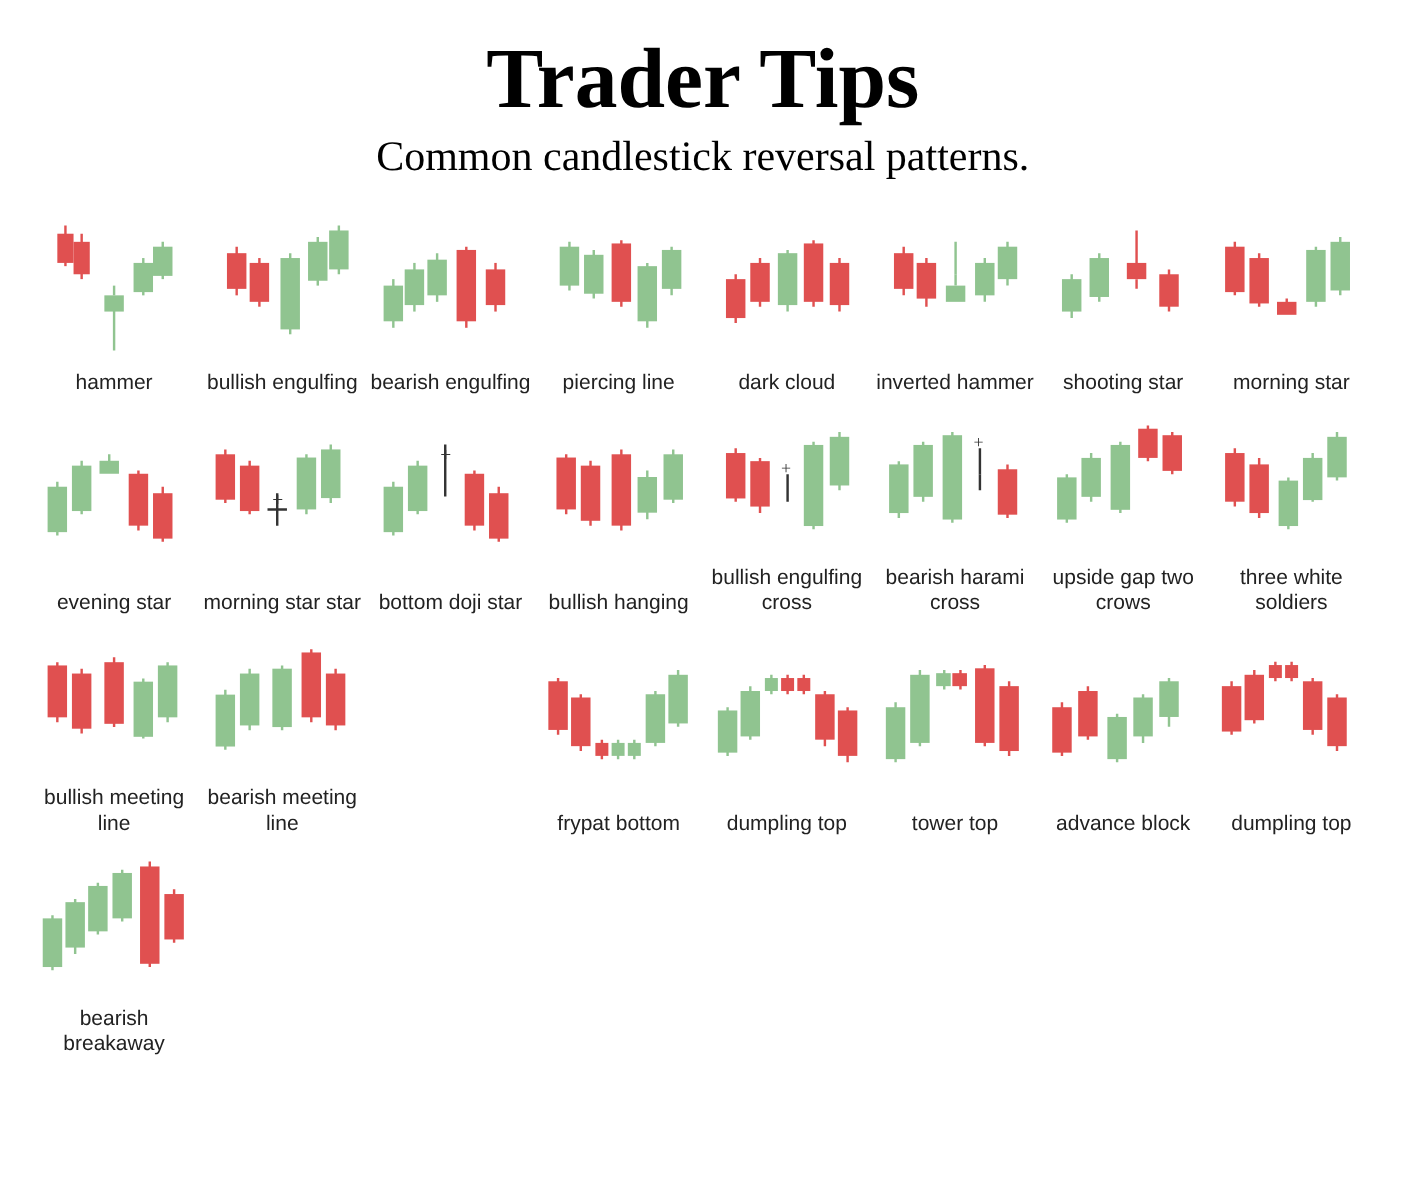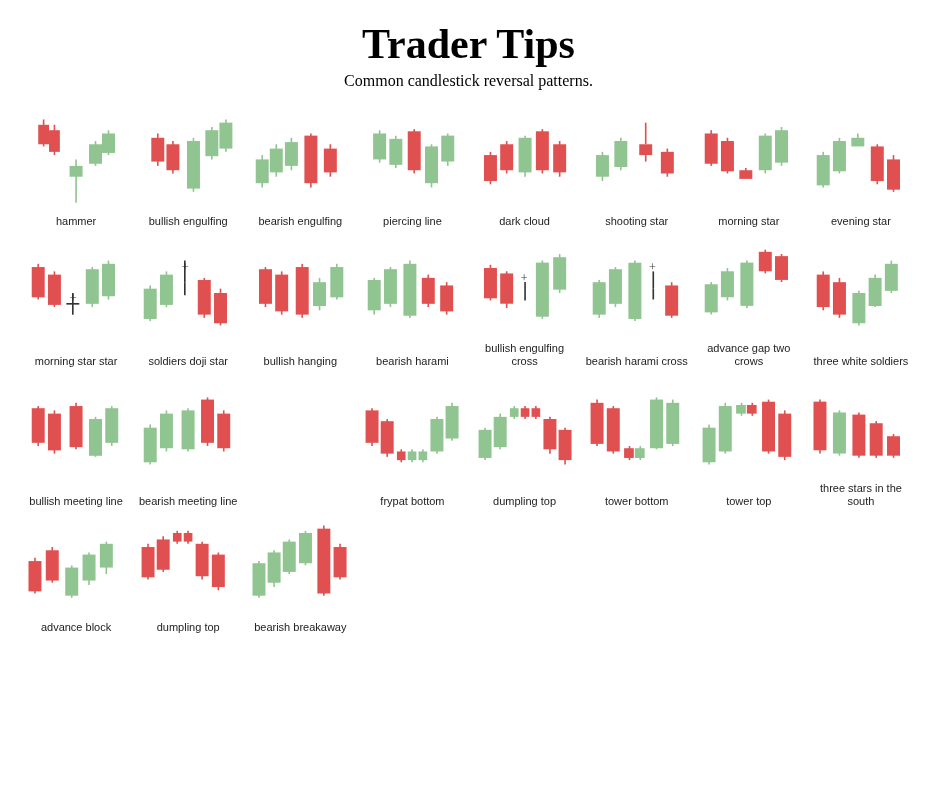--- a/index.html
+++ b/index.html
@@ -5,44 +5,44 @@
     * { margin: 0; padding: 0; box-sizing: border-box; }
     body {
       background: #fff;
       font-family: Georgia, 'Times New Roman', serif;
       width: 937px;
       min-height: 788px;
       padding: 20px;
     }
     .page-title {
       text-align: center;
-      font-size: 42px;
+      font-size: 57px;
       font-weight: bold;
       margin-bottom: 4px;
       font-family: Georgia, serif;
     }
     .page-subtitle {
       text-align: center;
-      font-size: 16px;
+      font-size: 28px;
       margin-bottom: 20px;
       font-family: Georgia, serif;
     }
     .patterns-grid {
       display: grid;
       grid-template-columns: repeat(8, 1fr);
       gap: 4px 0px;
     }
     .pattern-cell {
       display: flex;
       flex-direction: column;
       align-items: center;
       padding: 4px 2px;
     }
     .pattern-label {
-      font-size: 11px;
+      font-size: 14px;
       text-align: center;
       margin-top: 4px;
       font-family: Arial, sans-serif;
       color: #222;
       line-height: 1.2;
     }
     svg.candles {
       width: 100%;
       height: 100%;
     }
@@ -143,20 +143,38 @@
       <rect x="44" y="22" width="12" height="32" fill="#90c490"></rect>
 
       <line x1="66" y1="14" x2="66" y2="55" stroke="#e05050" stroke-width="1.5"></line>
       <rect x="60" y="16" width="12" height="36" fill="#e05050"></rect>
       <line x1="82" y1="25" x2="82" y2="58" stroke="#e05050" stroke-width="1.5"></line>
       <rect x="76" y="28" width="12" height="26" fill="#e05050"></rect>
     </svg>
     <span class="pattern-label">dark cloud</span>
   </div>
 
+  <div class="pattern-cell">
+    <svg class="candles" viewBox="0 0 100 90">
+      <line x1="18" y1="18" x2="18" y2="48" stroke="#e05050" stroke-width="1.5"></line>
+      <rect x="12" y="22" width="12" height="22" fill="#e05050"></rect>
+      <line x1="32" y1="25" x2="32" y2="55" stroke="#e05050" stroke-width="1.5"></line>
+      <rect x="26" y="28" width="12" height="22" fill="#e05050"></rect>
+
+      <line x1="50" y1="35" x2="50" y2="42" stroke="#90c490" stroke-width="1.5"></line>
+      <rect x="44" y="42" width="12" height="10" fill="#90c490"></rect>
+      <line x1="50" y1="15" x2="50" y2="35" stroke="#90c490" stroke-width="1.5"></line>
+
+      <line x1="68" y1="25" x2="68" y2="52" stroke="#90c490" stroke-width="1.5"></line>
+      <rect x="62" y="28" width="12" height="20" fill="#90c490"></rect>
+      <line x1="82" y1="15" x2="82" y2="42" stroke="#90c490" stroke-width="1.5"></line>
+      <rect x="76" y="18" width="12" height="20" fill="#90c490"></rect>
+    </svg>
+    <span class="pattern-label">inverted hammer</span>
+  </div>
 
   <div class="pattern-cell">
     <svg class="candles" viewBox="0 0 100 90">
       <line x1="18" y1="35" x2="18" y2="62" stroke="#90c490" stroke-width="1.5"></line>
       <rect x="12" y="38" width="12" height="20" fill="#90c490"></rect>
       <line x1="35" y1="22" x2="35" y2="52" stroke="#90c490" stroke-width="1.5"></line>
       <rect x="29" y="25" width="12" height="24" fill="#90c490"></rect>
 
       <line x1="58" y1="8" x2="58" y2="28" stroke="#e05050" stroke-width="1.5"></line>
       <rect x="52" y="28" width="12" height="10" fill="#e05050"></rect>
@@ -232,58 +250,41 @@
 
       <line x1="47" y1="12" x2="47" y2="32" stroke="#333" stroke-width="1.5"></line>
       <text x="44" y="22" font-size="12" fill="#333">+</text>
       <line x1="47" y1="32" x2="47" y2="44" stroke="#333" stroke-width="1.5"></line>
 
       <line x1="65" y1="28" x2="65" y2="65" stroke="#e05050" stroke-width="1.5"></line>
       <rect x="59" y="30" width="12" height="32" fill="#e05050"></rect>
       <line x1="80" y1="38" x2="80" y2="72" stroke="#e05050" stroke-width="1.5"></line>
       <rect x="74" y="42" width="12" height="28" fill="#e05050"></rect>
     </svg>
-    <span class="pattern-label">soldiers doji star</span>
+    <span class="pattern-label">bottom doji star</span>
   </div>
 
   <div class="pattern-cell">
     <svg class="candles" viewBox="0 0 100 90">
       <line x1="18" y1="18" x2="18" y2="55" stroke="#e05050" stroke-width="1.5"></line>
       <rect x="12" y="20" width="12" height="32" fill="#e05050"></rect>
       <line x1="33" y1="22" x2="33" y2="62" stroke="#e05050" stroke-width="1.5"></line>
       <rect x="27" y="25" width="12" height="34" fill="#e05050"></rect>
 
       <line x1="52" y1="15" x2="52" y2="65" stroke="#e05050" stroke-width="1.5"></line>
       <rect x="46" y="18" width="12" height="44" fill="#e05050"></rect>
       <line x1="68" y1="28" x2="68" y2="58" stroke="#90c490" stroke-width="1.5"></line>
       <rect x="62" y="32" width="12" height="22" fill="#90c490"></rect>
 
       <line x1="84" y1="15" x2="84" y2="48" stroke="#90c490" stroke-width="1.5"></line>
       <rect x="78" y="18" width="12" height="28" fill="#90c490"></rect>
     </svg>
     <span class="pattern-label">bullish hanging</span>
   </div>
 
-  <div class="pattern-cell">
-    <svg class="candles" viewBox="0 0 100 90">
-      <line x1="15" y1="28" x2="15" y2="62" stroke="#90c490" stroke-width="1.5"></line>
-      <rect x="9" y="30" width="12" height="28" fill="#90c490"></rect>
-      <line x1="30" y1="18" x2="30" y2="55" stroke="#90c490" stroke-width="1.5"></line>
-      <rect x="24" y="20" width="12" height="32" fill="#90c490"></rect>
-
-      <line x1="48" y1="12" x2="48" y2="65" stroke="#90c490" stroke-width="1.5"></line>
-      <rect x="42" y="15" width="12" height="48" fill="#90c490"></rect>
-      <line x1="65" y1="25" x2="65" y2="55" stroke="#e05050" stroke-width="1.5"></line>
-      <rect x="59" y="28" width="12" height="24" fill="#e05050"></rect>
-
-      <line x1="82" y1="32" x2="82" y2="62" stroke="#e05050" stroke-width="1.5"></line>
-      <rect x="76" y="35" width="12" height="24" fill="#e05050"></rect>
-    </svg>
-    <span class="pattern-label">bearish harami</span>
-  </div>
 
   <div class="pattern-cell">
     <svg class="candles" viewBox="0 0 100 90">
       <line x1="18" y1="22" x2="18" y2="55" stroke="#e05050" stroke-width="1.5"></line>
       <rect x="12" y="25" width="12" height="28" fill="#e05050"></rect>
       <line x1="33" y1="28" x2="33" y2="62" stroke="#e05050" stroke-width="1.5"></line>
       <rect x="27" y="30" width="12" height="28" fill="#e05050"></rect>
 
       <line x1="50" y1="38" x2="50" y2="55" stroke="#333" stroke-width="1.5"></line>
       <text x="46" y="38" font-size="11" fill="#333">+</text>
@@ -326,21 +327,21 @@
       <rect x="24" y="28" width="12" height="24" fill="#90c490"></rect>
 
       <line x1="48" y1="18" x2="48" y2="62" stroke="#90c490" stroke-width="1.5"></line>
       <rect x="42" y="20" width="12" height="40" fill="#90c490"></rect>
 
       <line x1="65" y1="8" x2="65" y2="30" stroke="#e05050" stroke-width="1.5"></line>
       <rect x="59" y="10" width="12" height="18" fill="#e05050"></rect>
       <line x1="80" y1="12" x2="80" y2="38" stroke="#e05050" stroke-width="1.5"></line>
       <rect x="74" y="14" width="12" height="22" fill="#e05050"></rect>
     </svg>
-    <span class="pattern-label">advance gap two crows</span>
+    <span class="pattern-label">upside gap two crows</span>
   </div>
 
   <div class="pattern-cell">
     <svg class="candles" viewBox="0 0 100 90">
       <line x1="15" y1="22" x2="15" y2="58" stroke="#e05050" stroke-width="1.5"></line>
       <rect x="9" y="25" width="12" height="30" fill="#e05050"></rect>
       <line x1="30" y1="28" x2="30" y2="65" stroke="#e05050" stroke-width="1.5"></line>
       <rect x="24" y="32" width="12" height="30" fill="#e05050"></rect>
 
       <line x1="48" y1="40" x2="48" y2="72" stroke="#90c490" stroke-width="1.5"></line>
@@ -432,39 +433,20 @@
       <rect x="56" y="20" width="8" height="8" fill="#e05050"></rect>
 
       <line x1="73" y1="28" x2="73" y2="62" stroke="#e05050" stroke-width="1.5"></line>
       <rect x="67" y="30" width="12" height="28" fill="#e05050"></rect>
       <line x1="87" y1="38" x2="87" y2="72" stroke="#e05050" stroke-width="1.5"></line>
       <rect x="81" y="40" width="12" height="28" fill="#e05050"></rect>
     </svg>
     <span class="pattern-label">dumpling top</span>
   </div>
 
-  <div class="pattern-cell">
-    <svg class="candles" viewBox="0 0 100 90">
-      <line x1="13" y1="12" x2="13" y2="55" stroke="#e05050" stroke-width="1.5"></line>
-      <rect x="7" y="15" width="12" height="38" fill="#e05050"></rect>
-      <line x1="28" y1="18" x2="28" y2="62" stroke="#e05050" stroke-width="1.5"></line>
-      <rect x="22" y="20" width="12" height="40" fill="#e05050"></rect>
-
-      <line x1="43" y1="55" x2="43" y2="68" stroke="#e05050" stroke-width="1.5"></line>
-      <rect x="38" y="57" width="9" height="9" fill="#e05050"></rect>
-      <line x1="53" y1="55" x2="53" y2="68" stroke="#90c490" stroke-width="1.5"></line>
-      <rect x="48" y="57" width="9" height="9" fill="#90c490"></rect>
-
-      <line x1="68" y1="10" x2="68" y2="58" stroke="#90c490" stroke-width="1.5"></line>
-      <rect x="62" y="12" width="12" height="45" fill="#90c490"></rect>
-      <line x1="83" y1="12" x2="83" y2="55" stroke="#90c490" stroke-width="1.5"></line>
-      <rect x="77" y="15" width="12" height="38" fill="#90c490"></rect>
-    </svg>
-    <span class="pattern-label">tower bottom</span>
-  </div>
 
   <div class="pattern-cell">
     <svg class="candles" viewBox="0 0 100 90">
       <line x1="13" y1="35" x2="13" y2="72" stroke="#90c490" stroke-width="1.5"></line>
       <rect x="7" y="38" width="12" height="32" fill="#90c490"></rect>
       <line x1="28" y1="15" x2="28" y2="62" stroke="#90c490" stroke-width="1.5"></line>
       <rect x="22" y="18" width="12" height="42" fill="#90c490"></rect>
 
       <line x1="43" y1="15" x2="43" y2="27" stroke="#90c490" stroke-width="1.5"></line>
       <rect x="38" y="17" width="9" height="8" fill="#90c490"></rect>
@@ -472,36 +454,20 @@
       <rect x="48" y="17" width="9" height="8" fill="#e05050"></rect>
 
       <line x1="68" y1="12" x2="68" y2="62" stroke="#e05050" stroke-width="1.5"></line>
       <rect x="62" y="14" width="12" height="46" fill="#e05050"></rect>
       <line x1="83" y1="22" x2="83" y2="68" stroke="#e05050" stroke-width="1.5"></line>
       <rect x="77" y="25" width="12" height="40" fill="#e05050"></rect>
     </svg>
     <span class="pattern-label">tower top</span>
   </div>
 
-  <div class="pattern-cell">
-    <svg class="candles" viewBox="0 0 100 90">
-      <line x1="12" y1="18" x2="12" y2="68" stroke="#e05050" stroke-width="1.5"></line>
-      <rect x="6" y="20" width="12" height="45" fill="#e05050"></rect>
-      <line x1="30" y1="28" x2="30" y2="70" stroke="#90c490" stroke-width="1.5"></line>
-      <rect x="24" y="30" width="12" height="38" fill="#90c490"></rect>
-
-      <line x1="48" y1="30" x2="48" y2="72" stroke="#e05050" stroke-width="1.5"></line>
-      <rect x="42" y="32" width="12" height="38" fill="#e05050"></rect>
-      <line x1="64" y1="38" x2="64" y2="72" stroke="#e05050" stroke-width="1.5"></line>
-      <rect x="58" y="40" width="12" height="30" fill="#e05050"></rect>
-      <line x1="80" y1="50" x2="80" y2="72" stroke="#e05050" stroke-width="1.5"></line>
-      <rect x="74" y="52" width="12" height="18" fill="#e05050"></rect>
-    </svg>
-    <span class="pattern-label">three stars in the south</span>
-  </div>
 
   <div class="pattern-cell">
     <svg class="candles" viewBox="0 0 100 90">
       <line x1="12" y1="35" x2="12" y2="68" stroke="#e05050" stroke-width="1.5"></line>
       <rect x="6" y="38" width="12" height="28" fill="#e05050"></rect>
       <line x1="28" y1="25" x2="28" y2="58" stroke="#e05050" stroke-width="1.5"></line>
       <rect x="22" y="28" width="12" height="28" fill="#e05050"></rect>
 
       <line x1="46" y1="42" x2="46" y2="72" stroke="#90c490" stroke-width="1.5"></line>
       <rect x="40" y="44" width="12" height="26" fill="#90c490"></rect>

